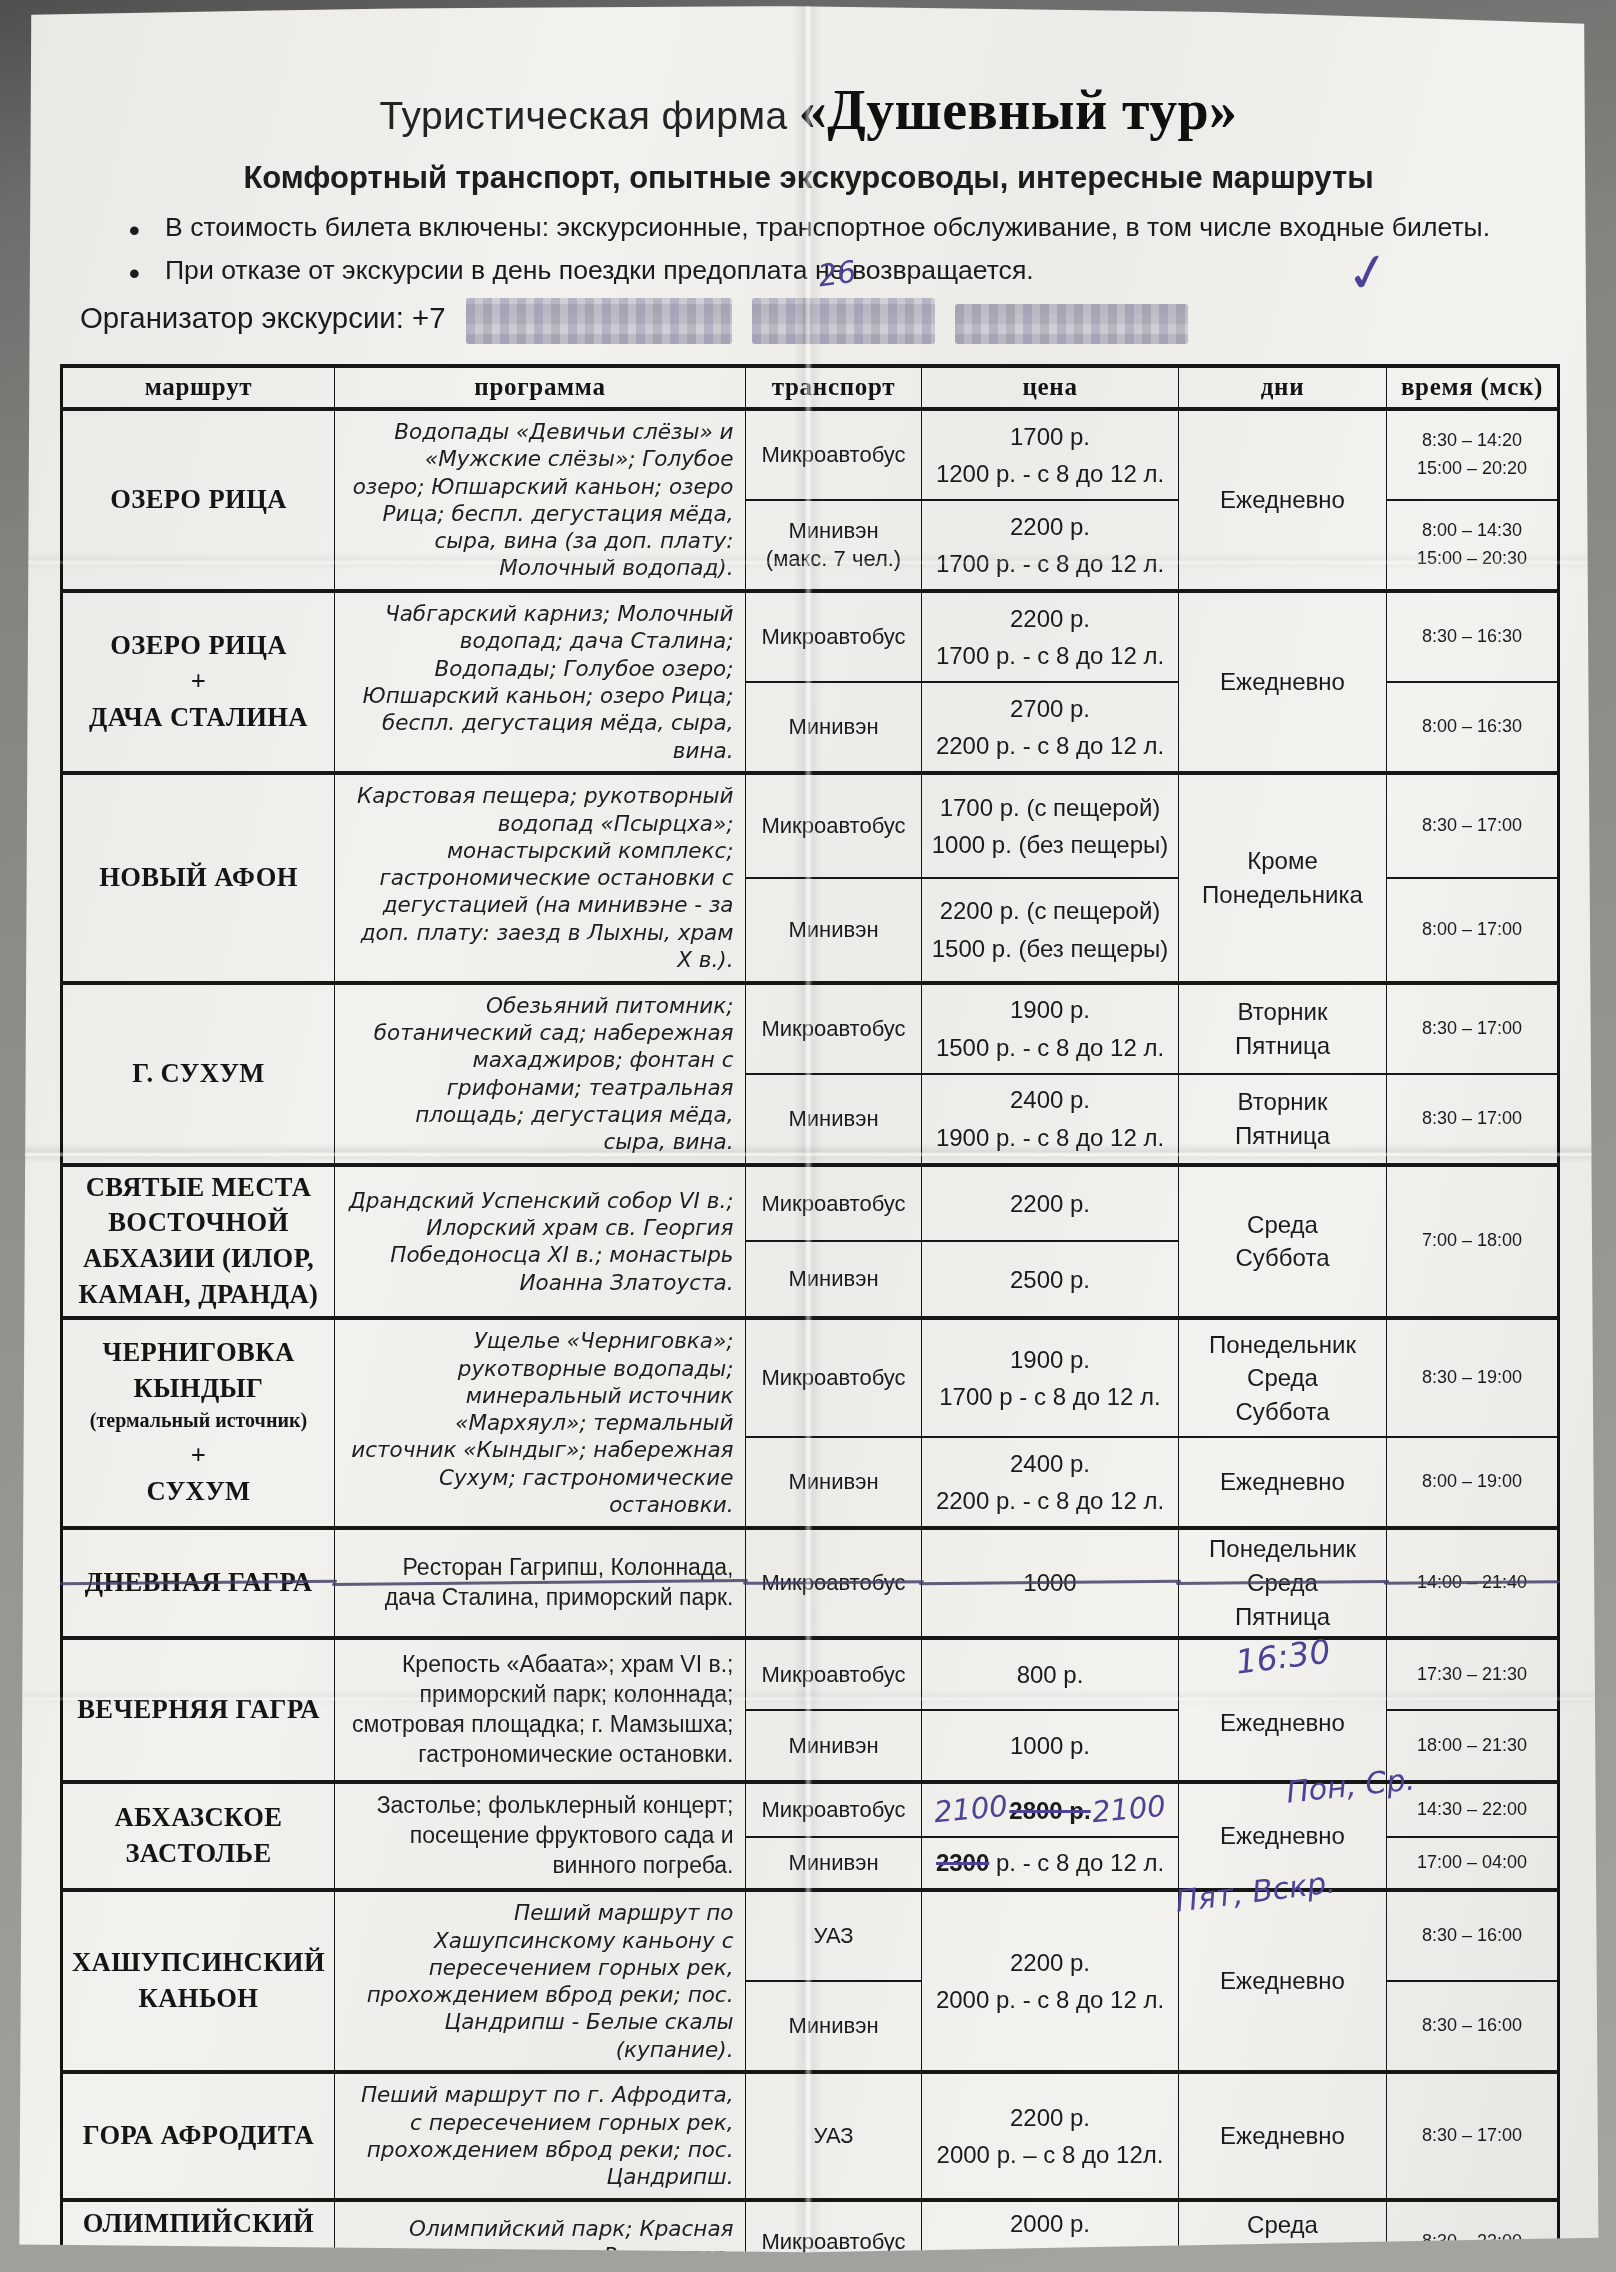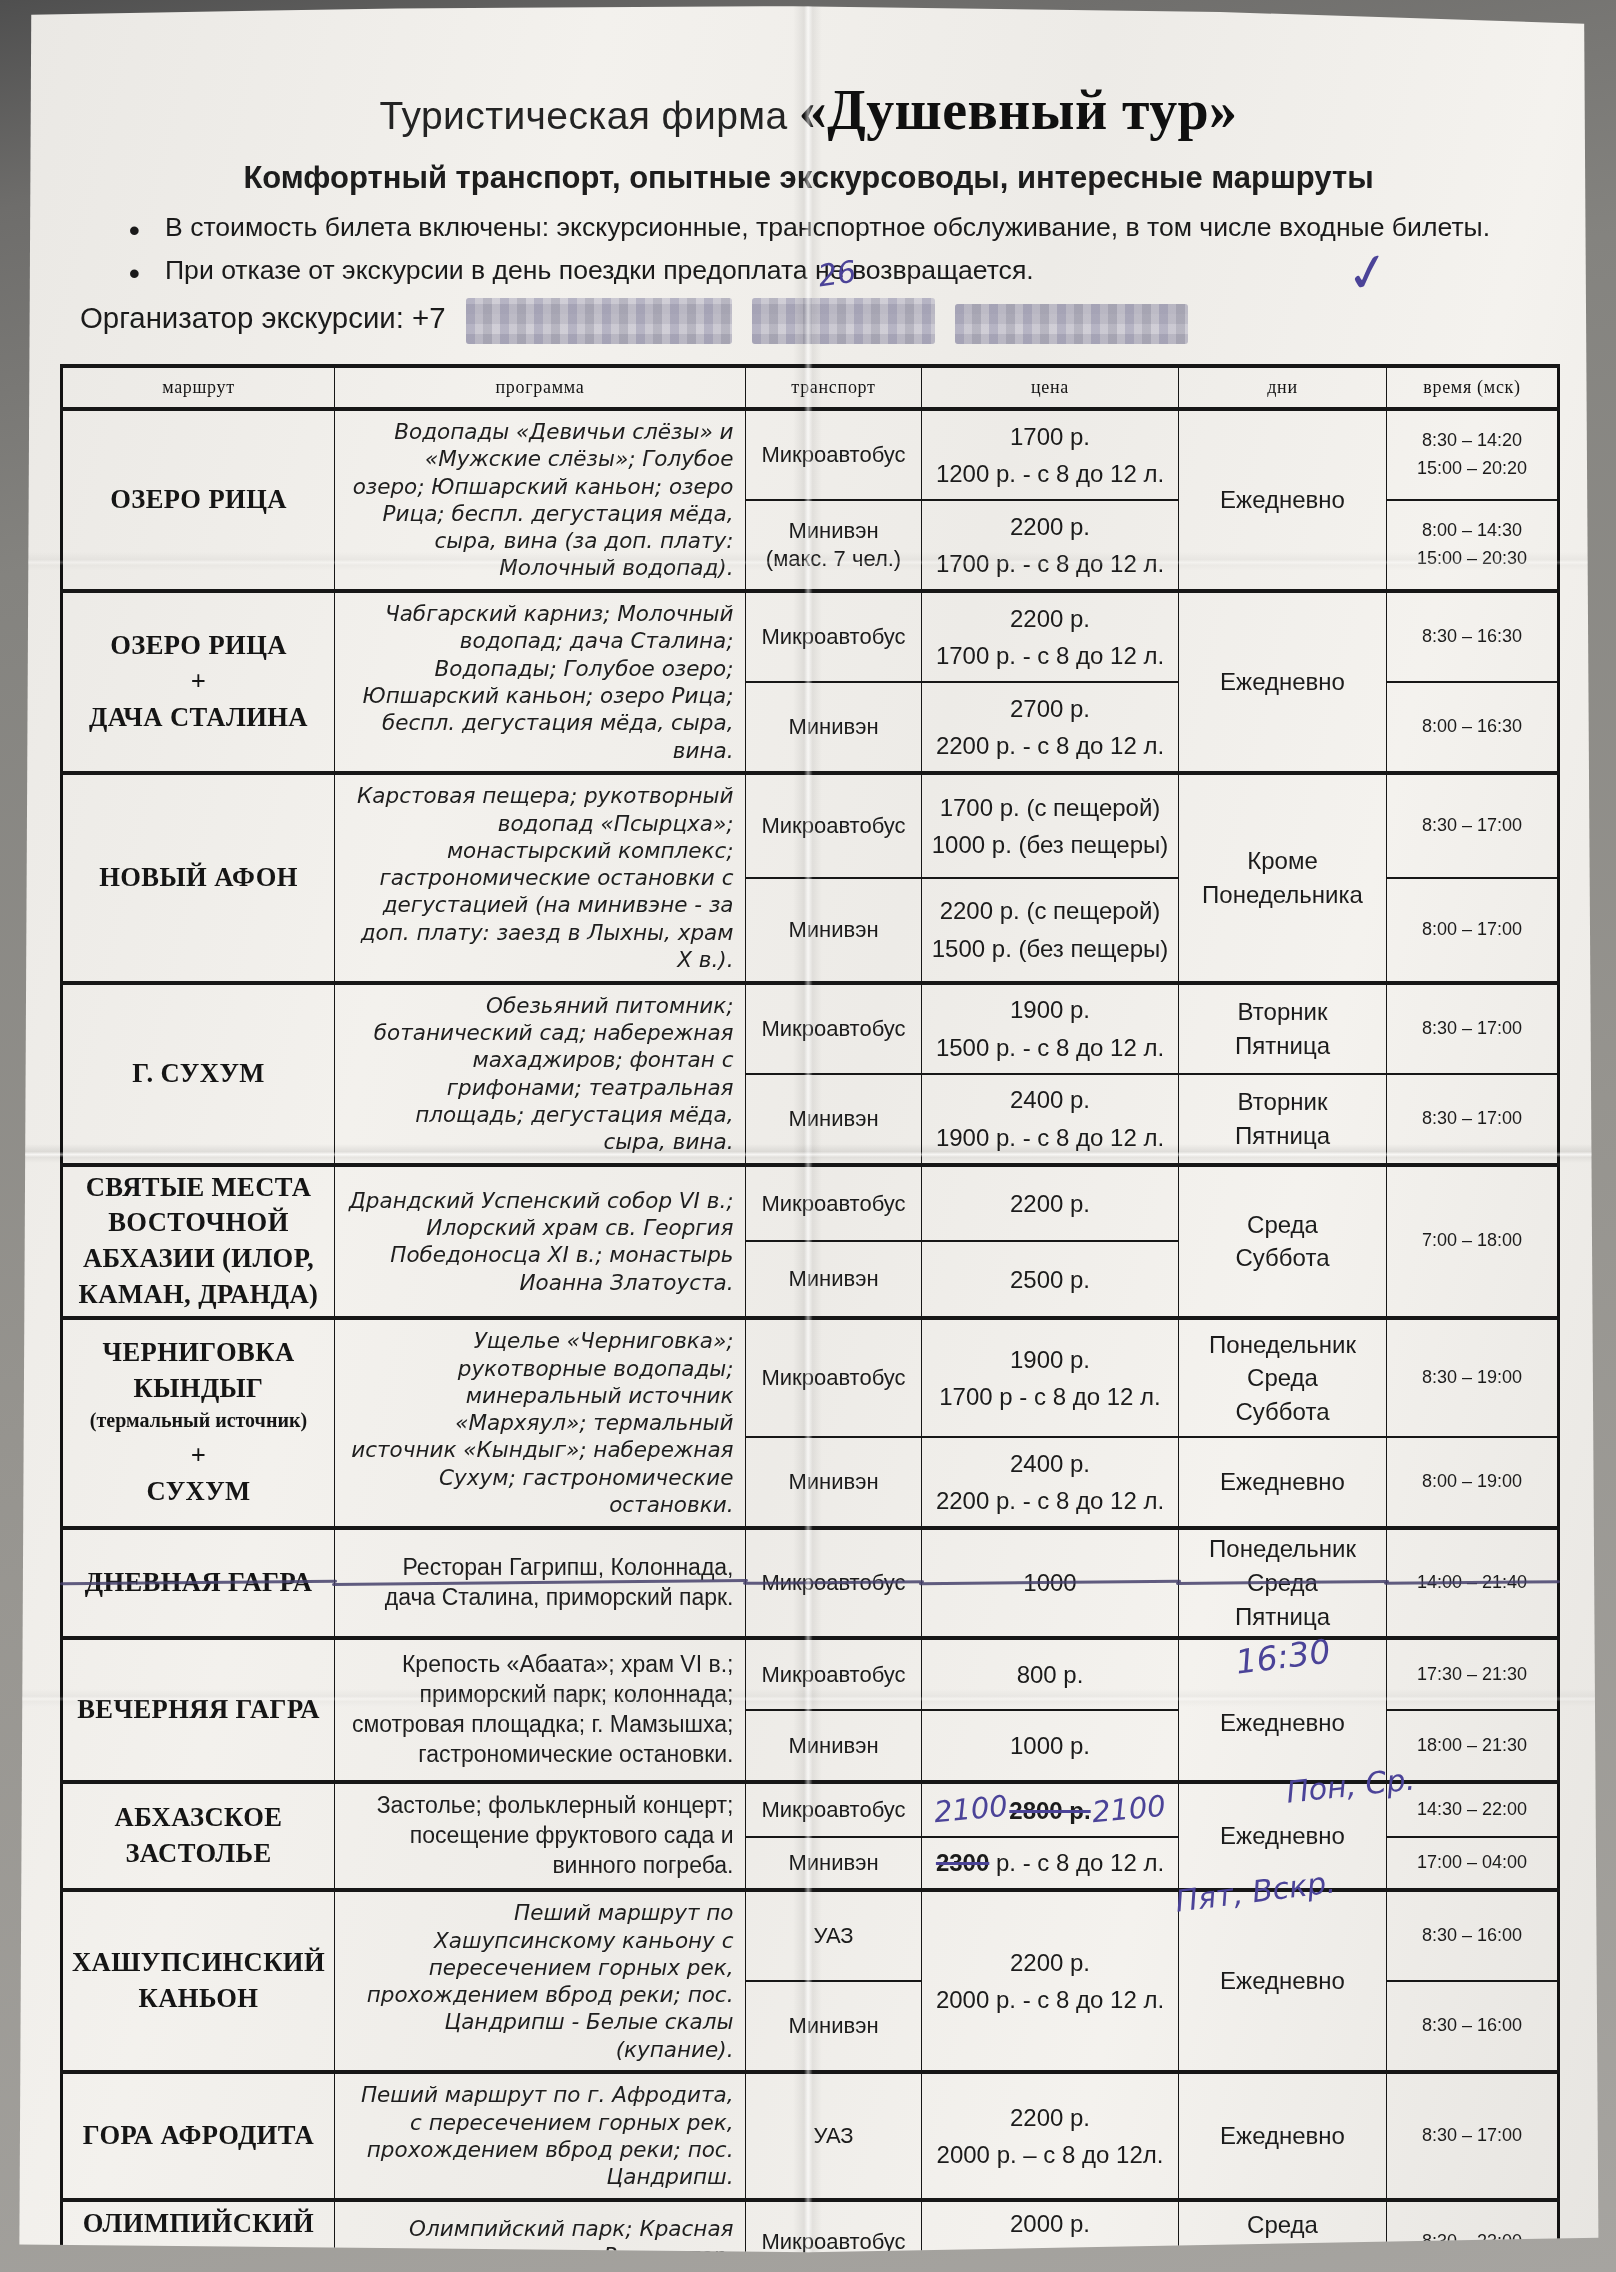--- a/index.html
+++ b/index.html
@@ -36,21 +36,21 @@
       repeating-linear-gradient(90deg,rgba(86,84,128,.25) 0 8.6px,rgba(152,150,172,.18) 8.6px 17px,rgba(62,62,92,.20) 17px 26px,rgba(172,170,188,.15) 26px 34px),
       repeating-linear-gradient(0deg,rgba(118,116,140,.25) 0 10px,rgba(202,200,212,.22) 10px 20px,rgba(92,90,118,.16) 20px 30px);
     background-color:#d9d7dc;}
   .hand{font-family:"DejaVu Sans",sans-serif;font-style:italic;color:#4b4398;}
   .hand-note{position:absolute;top:-42px;left:738px;font-size:30px;transform:rotate(-8deg);}
   .hand-check{position:absolute;top:-56px;left:1266px;font-size:53px;font-weight:300;transform:rotate(-10deg);}
   
   table.tours{border-collapse:collapse;table-layout:fixed;width:1498px;margin:10px 0 0 43px;
     border:3.6px solid #121212;background:transparent;}
   th,td{border:1.4px solid #171717;vertical-align:middle;text-align:center;padding:2.9px 5.7px;overflow:visible;}
-  thead th{border-top-width:4.3px;border-bottom-width:4.3px;font-family:"Liberation Serif",serif;font-weight:400;font-size:18px;letter-spacing:0.7px;color:#141414;}
+  thead th{border-top-width:4.3px;border-bottom-width:4.3px;font-family:"Liberation Serif",serif;font-weight:700;font-size:25px;letter-spacing:0.7px;color:#141414;}
   tr.major td{border-top-width:4.3px;}
   tr.sub td{border-top-width:2.2px;}
   .route-cell{font-family:"Liberation Serif",serif;font-weight:600;font-size:26.6px;line-height:1.35;letter-spacing:0.4px;white-space:pre-line;color:#151515;}
   .route-note{display:block;font-size:20px;font-weight:700;letter-spacing:0;}
   .prog{font-family:"DejaVu Sans",sans-serif;font-style:italic;font-size:21.5px;line-height:1.27;text-align:right;padding:7.2px 11.5px;color:#1e1e1e;}
   .prog.sans{font-family:"Liberation Sans",sans-serif;font-style:normal;font-size:23px;line-height:1.3;}
   .tc{font-size:22px;line-height:1.25;white-space:pre-line;}
   .pc{font-size:24px;line-height:1.55;white-space:pre-line;}
   .dc{font-size:24px;line-height:1.4;white-space:pre-line;position:relative;}
   .mc{font-size:18px;line-height:1.55;white-space:pre-line;}

